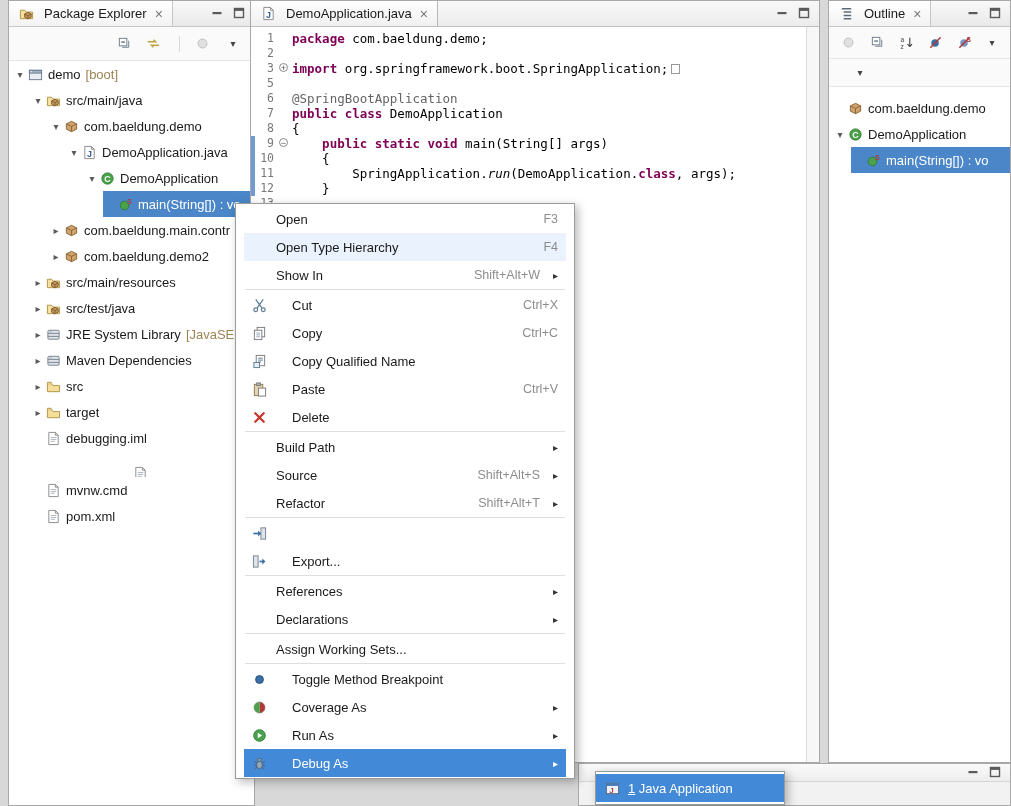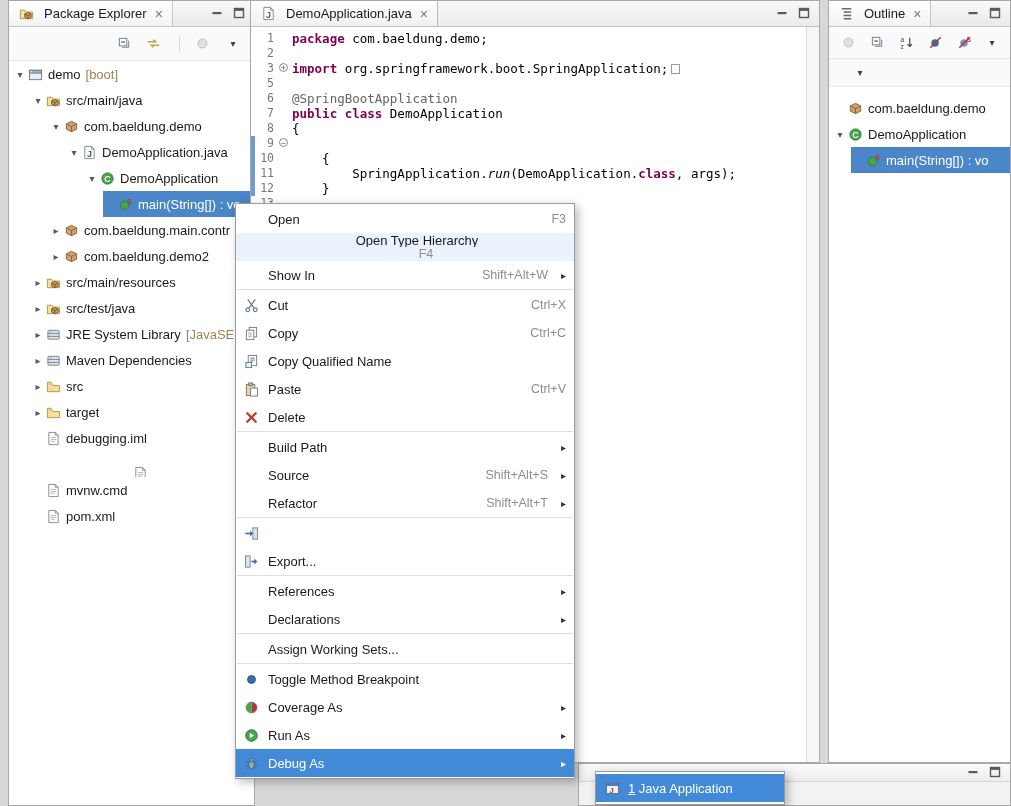--- a/index.html
+++ b/index.html
@@ -59,32 +59,32 @@
   .cline{white-space:pre;}
   .kw{color:var(--kw,#7f0055);font-weight:bold;}
   .ann{color:var(--ann,#646464);}
   .it{font-style:italic;}
   .fbox{display:inline-block;width:9px;height:10px;border:1px solid #999;margin-left:3px;vertical-align:-1px;background:#fff;}
   .rangebar{position:absolute;left:0;top:109px;width:4px;height:60px;background:#6f9bd1;}
   .ruler{position:absolute;right:0;top:0;bottom:0;width:13px;background:#f7f7f7;border-left:1px solid #dcdcdc;}
 
   
   #ctx-menu{position:absolute;left:235px;top:203px;width:340px;background:#fff;border:1px solid #9b9b9b;
-            box-shadow:3px 3px 9px rgba(0,0,0,.28);padding:1px 0;z-index:10;}
+            box-shadow:3px 3px 9px rgba(0,0,0,.28);padding:1px 8px;z-index:10;}
   .mi{height:28px;display:flex;align-items:center;padding:0 8px 0 32px;white-space:nowrap;}
-  .mi.has-icon{padding-left:33px;}
+  .mi.has-icon{padding-left:33px;gap:16px;}
   .micn{width:16px;height:16px;flex:0 0 16px;display:inline-flex;align-items:center;justify-content:center;margin-right:8px;}
   .mi.has-icon{padding-left:33px;}
   .mi.has-icon .micn{margin-left:-26px;margin-right:9px;}
   .micn svg{width:15px;height:15px;}
   .mlabel{flex:1;overflow:hidden;}
   .mshort{color:#8d8d8d;margin-left:18px;font-size:12.5px;}
   .marrow{width:10px;margin-left:8px;text-align:right;color:#333;font-size:10px;}
   .marrow::before{content:"▸";}
-  .mi.hov{background:#eaf3fd;flex-direction:column;}
+  .mi.hov{background:#eaf3fd;}
   .mi.sel{background:var(--msel,#4289d8);color:#fff;}
   .mi.sel .marrow{color:#fff;}
   .msep{height:2px;position:relative;}
   .msep::after{content:"";position:absolute;left:1px;right:1px;top:0;border-top:1px solid #dedede;}
 
   
   #ctx-submenu{position:absolute;left:595px;top:771px;width:190px;background:#fff;border:1px solid #9b9b9b;
                box-shadow:3px 3px 9px rgba(0,0,0,.28);padding:2px 0;z-index:11;}
   .smi{height:28px;display:flex;align-items:center;padding:0 8px;white-space:nowrap;}
   .smi.sel{background:var(--msel,#4289d8);color:#fff;}
@@ -416,20 +416,21 @@
         <div class="eline">
           <span class="lnum">8</span>
           <span class="fold"></span>
           <span class="cline"><span>{</span></span>
         </div>
         <div class="eline">
           <span class="lnum">9</span>
           <span class="fold">
             <span class="fmark">−</span>
           </span>
+          <span class="cline"><span>    </span><span class="kw">public static void</span><span> main(String[] args)</span></span>
         </div>
         <div class="eline">
           <span class="lnum">10</span>
           <span class="fold"></span>
           <span class="cline"><span>    {</span></span>
         </div>
         <div class="eline">
           <span class="lnum">11</span>
           <span class="fold"></span>
           <span class="cline"><span>        SpringApplication.</span><span class="it">run</span><span>(DemoApplication.</span><span class="kw">class</span><span>, args);</span></span>

